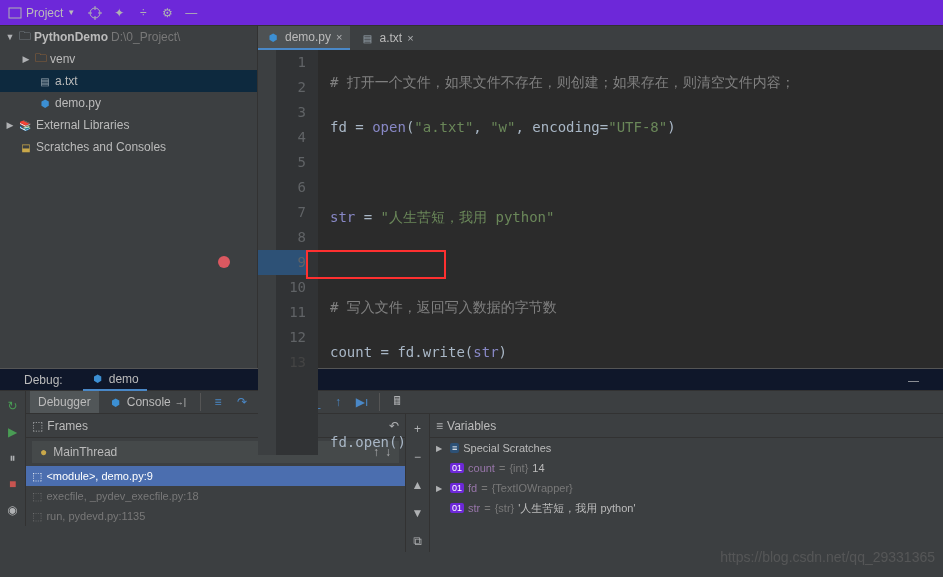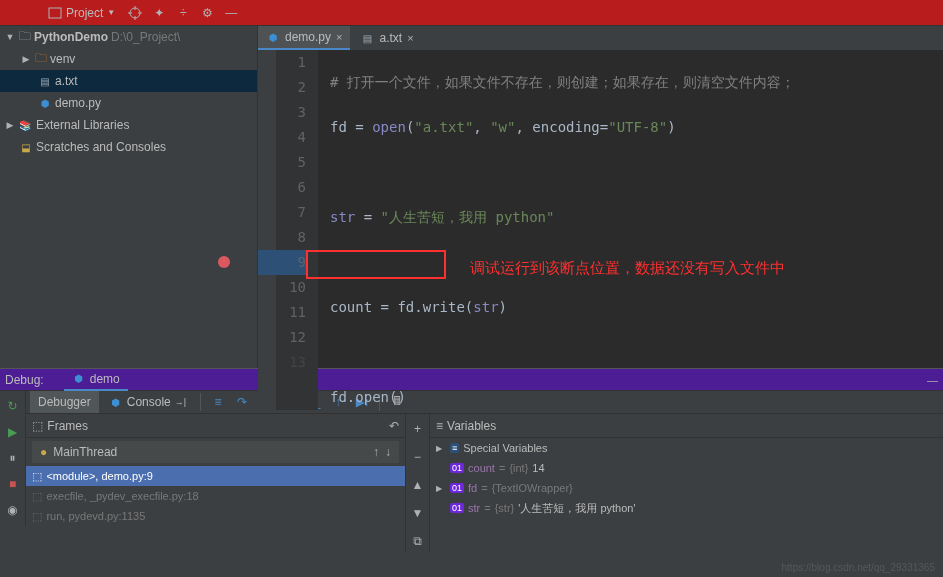--- a/index.html
+++ b/index.html
@@ -1,17 +1,17 @@
 <!DOCTYPE html>
 <html><head>
   <meta charset="utf-8">
   <style>
     * { margin: 0; padding: 0; box-sizing: border-box; }
     body { width: 943px; height: 577px; background: #3c3f41; font-family: 'Segoe UI', Arial, sans-serif; font-size: 12px; color: #bbbbbb; overflow: hidden; }
-    .toolbar { height: 26px; background: #b91c1c; display: flex; align-items: center; border-bottom: 1px solid #323232; padding-left: 40px; }
+    .toolbar { height: 26px; background: #6d28d9; display: flex; align-items: center; border-bottom: 1px solid #323232; }
     .tool-icon { width: 24px; height: 26px; display: flex; align-items: center; justify-content: center; color: #afb1b3; cursor: pointer; }
     .project-label { padding: 0 8px; display: flex; align-items: center; gap: 4px; }
     .main { display: flex; height: 342px; }
     .sidebar { width: 258px; background: #3c3f41; border-right: 1px solid #323232; overflow: hidden; }
     .tree-item { display: flex; align-items: center; height: 22px; padding-left: 4px; gap: 3px; }
     .tree-item.selected { background: #0d293e; }
     .tree-indent-1 { padding-left: 20px; }
     .tree-indent-2 { padding-left: 38px; }
     .arrow { width: 12px; display: inline-flex; justify-content: center; color: #afb1b3; font-size: 9px; }
     .folder-ico { color: #9aa7b0; }
@@ -36,21 +36,21 @@
     .comment { color: #808080; }
     .builtin { color: #8888c6; }
     .string { color: #6a8759; }
     .var { color: #a9b7c6; }
     .op { color: #a9b7c6; }
     .exec-line { background: #2d5176; }
     .red-box { position: absolute; border: 2px solid #ff3030; pointer-events: none; }
     .red-annotation { position: absolute; color: #ff3030; font-size: 15px; font-family: 'Microsoft YaHei', sans-serif; }
     .caret { border-right: 1px solid #bbbbbb; margin-left: -1px; }
     .debug-panel { border-top: 1px solid #555555; }
-    .debug-header { height: 22px; display: flex; align-items: center; padding: 0 5px; background: #4c1d95; border-bottom: 1px solid #323232; }
+    .debug-header { height: 22px; display: flex; align-items: center; padding: 0 24px; background: #0f172a; border-bottom: 1px solid #323232; }
     .debug-label { color: #bbbbbb; }
     .debug-tab { display: flex; align-items: center; gap: 4px; padding: 0 8px; height: 22px; border-bottom: 2px solid #4a88c7; margin-left: 20px; }
     .debug-toolbar { height: 26px; display: flex; align-items: center; padding: 0 4px; gap: 2px; border-bottom: 1px solid #323232; }
     .dbg-btn { width: 22px; height: 22px; display: flex; align-items: center; justify-content: center; cursor: pointer; }
     .dbg-tab-btn { padding: 0 8px; height: 22px; display: flex; align-items: center; gap: 4px; }
     .dbg-tab-btn.active { background: #515658; }
     .sep { width: 1px; height: 18px; background: #555555; margin: 0 4px; }
     .blue-icon { color: #4a88c7; }
     .green-icon { color: #499c54; }
     .gray-icon { color: #afb1b3; }
@@ -66,21 +66,21 @@
     .frame-item.dim { color: #787878; }
     .vars-panel { flex: 1; display: flex; flex-direction: column; }
     .var-row { height: 20px; display: flex; align-items: center; padding-left: 6px; gap: 4px; font-size: 11px; }
     .var-arrow { width: 10px; font-size: 8px; color: #afb1b3; }
     .var-badge { background: #6d28d9; color: #fff; padding: 0 2px; font-size: 9px; border-radius: 2px; }
     .var-badge.blue { background: #2d5176; }
     .var-name { color: #9876aa; }
     .var-type { color: #787878; }
     .var-val { color: #bbbbbb; }
     .var-rail { width: 24px; display: flex; flex-direction: column; align-items: center; padding-top: 4px; gap: 6px; border-right: 1px solid #323232; }
-    .watermark { position: absolute; right: 8px; bottom: 4px; color: #666666; font-size: 10px; opacity: 0.6; }
+    .watermark { position: absolute; right: 8px; bottom: 12px; color: #666666; font-size: 14px; opacity: 0.6; }
   </style>
 </head>
 <body>
 
 <div class="toolbar">
   <div class="project-label">
     <svg width="14" height="14" viewBox="0 0 14 14">
         <rect x="1" y="2" width="12" height="10" fill="none" stroke="#afb1b3" stroke-width="1"></rect>
       </svg>
     <span>Project</span>
@@ -164,25 +164,25 @@
         <div class="gutter-line">11</div>
         <div class="gutter-line">12</div>
         <div class="gutter-line" style="color:#444;">13</div>
       </div>
       <div class="code-content">
         <div class="code-line"><span class="comment"># 打开一个文件，如果文件不存在，则创建；如果存在，则清空文件内容；</span></div>
         <div class="code-line"><span class="var">fd </span><span class="op">= </span><span class="builtin">open</span><span class="op">(</span><span class="string">"a.txt"</span><span class="op">, </span><span class="string">"w"</span><span class="op">, encoding=</span><span class="string">"UTF-8"</span><span class="op">)</span></div>
         <div class="code-line"></div>
         <div class="code-line"><span class="builtin">str</span><span class="op"> = </span><span class="string">"人生苦短，我用 python"</span></div>
         <div class="code-line"></div>
+        <div class="code-line"><span class="comment"># 写入文件，返回写入数据的字节数</span></div>
         <div class="code-line"><span class="var">count = fd.write(</span><span class="builtin">str</span><span class="var">)</span></div>
         <div class="code-line"></div>
         <div class="code-line"><span class="var">fd.open()</span></div>
         <div class="red-box" style="left:-12px; top:200px; width:140px; height:29px;"></div>
-        <div class="red-annotation" style="left:152px; top:205px;">调试运行到该断点位置，数据还没有写入文件中</div>
       </div>
     </div>
   </div>
 </div>
 
 <div class="debug-panel">
   <div class="debug-header">
     <span class="debug-label">Debug:</span>
     <div class="debug-tab">
       <span class="file-ico py-ico">⬢</span>
@@ -257,21 +257,21 @@
           <div class="rail-btn gray-icon">⧉</div>
         </div>
         <div class="vars-panel">
           <div class="panel-header">
             <span class="gray-icon">≡</span>
             <span>Variables</span>
           </div>
           <div class="var-row">
             <span class="var-arrow">▶</span>
             <span class="var-badge blue">≡</span>
-            <span>Special Variables</span>
+            <span>Special Scratches</span>
           </div>
           <div class="var-row">
             <span class="var-arrow"></span>
             <span class="var-badge">01</span>
             <span class="var-name">count</span>
             <span class="var-type">= </span>
               <span class="var-type">{int}</span>
             <span class="var-val">14</span>
           </div>
           <div class="var-row">

